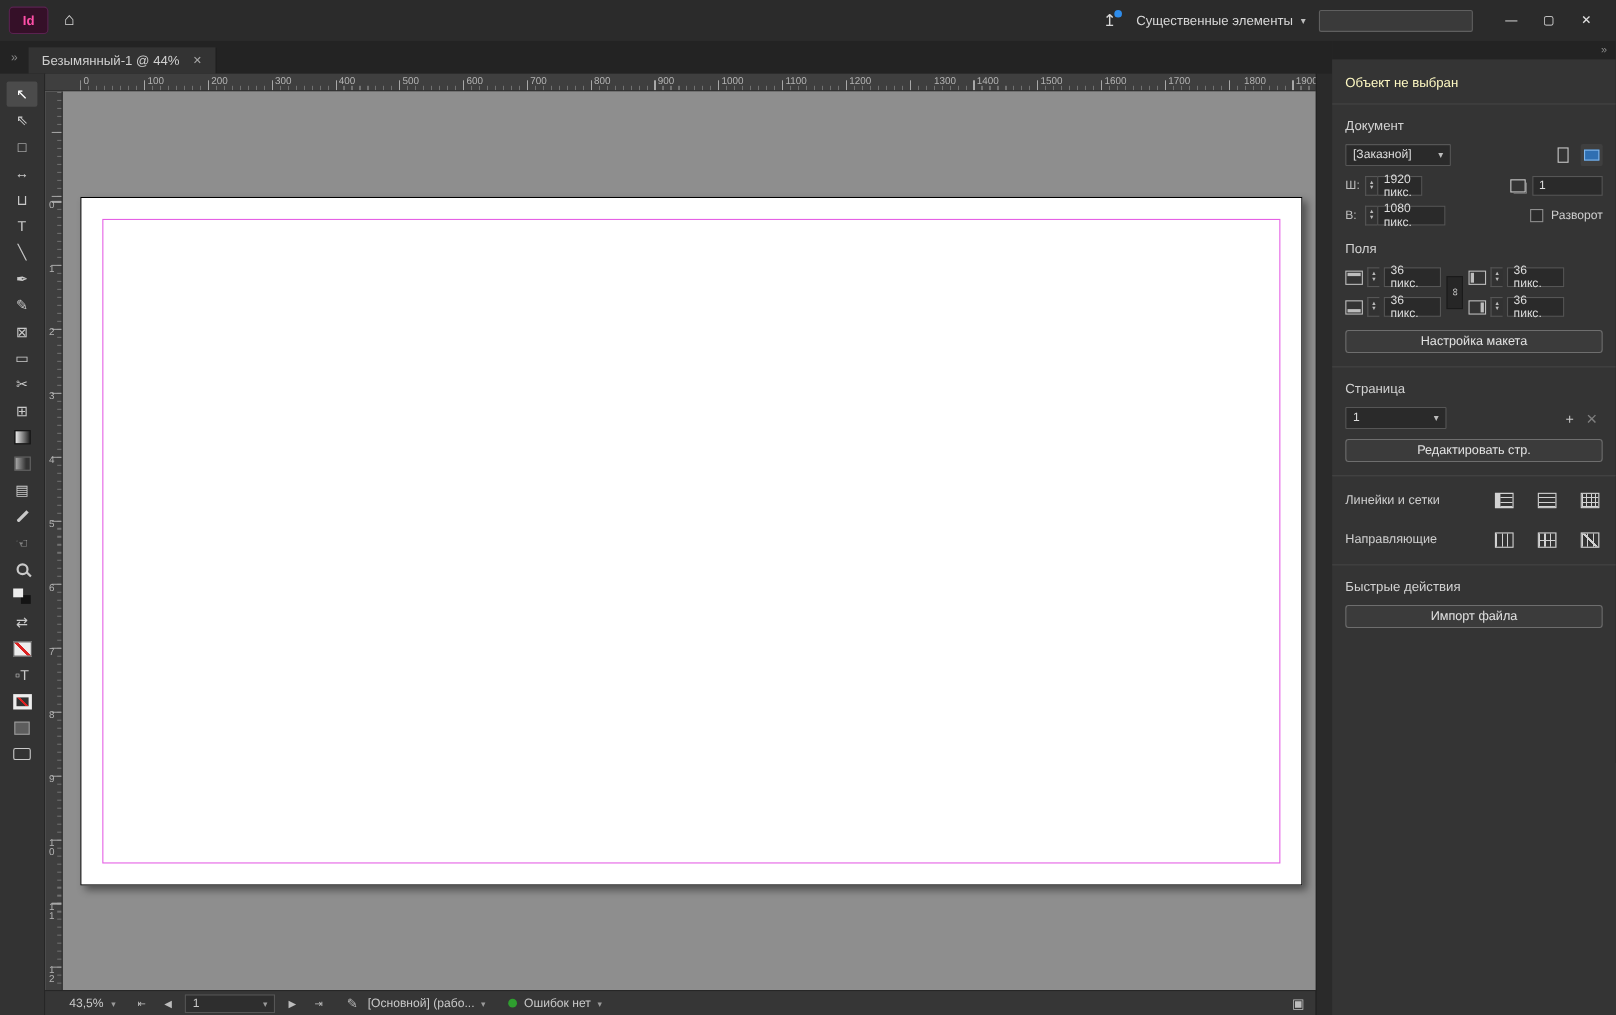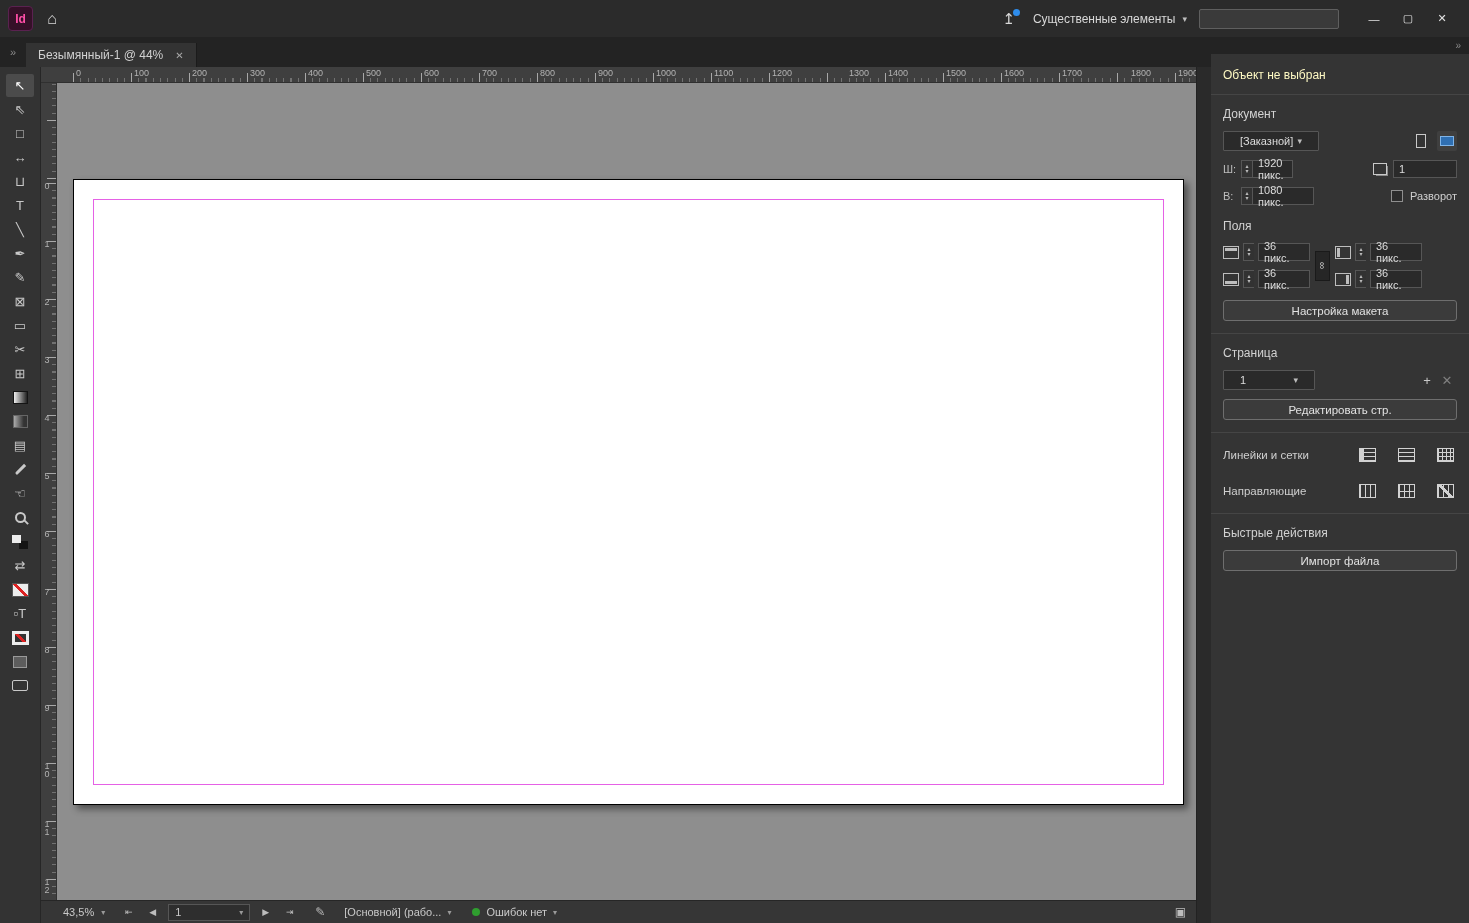--- a/index.html
+++ b/index.html
@@ -6,21 +6,21 @@
   html,body { background:#1a1a1a; }
   .app {
     position:relative; width:1469px; height:923px; overflow:hidden;
     background:#2b2b2b; color:#ddd;
     font-family:"Liberation Sans", sans-serif; font-size:12px;
     user-select:none;
   }
   
   .menubar { position:absolute; top:0; left:0; right:0; height:37px; background:#2b2b2b;
     display:flex; align-items:center; padding:0 8px; gap:4px; z-index:9; }
-  .logo { width:25px; height:25px; border-radius:4px; background:#351028; border:1px solid #5a2250;
+  .logo { width:36px; height:25px; border-radius:4px; background:#351028; border:1px solid #5a2250;
     color:var(--brand-pink); font-weight:bold; font-size:12px; display:flex; align-items:center; justify-content:center; }
   .home-btn { width:30px; height:26px; display:flex; align-items:center; justify-content:center;
     font-size:16px; color:#d8d8d8; }
   .menus { display:flex; margin-left:6px; }
   .menu-item { padding:0 11px; height:37px; line-height:37px; color:#d8d8d8; font-size:12.5px; white-space:nowrap; }
   .menubar-right { margin-left:auto; display:flex; align-items:center; gap:12px; padding-right:2px; }
   .share-wrap { position:relative; width:24px; text-align:center; font-size:15px; color:#d8d8d8; }
   .notif-dot { position:absolute; top:-1px; right:1px; width:7px; height:7px; border-radius:50%; background:#2e8ceb; }
   .workspace-switcher { display:flex; align-items:center; gap:7px; color:#d8d8d8; font-size:12px; white-space:nowrap; }
   .chev { font-size:9px; color:#bdbdbd; }
@@ -87,21 +87,21 @@
 
   
   .statusbar { height:23px; background:#363636; border-top:1px solid #262626; flex:none;
     display:flex; align-items:center; gap:7px; padding:0 10px; font-size:11px; color:#c9c9c9; white-space:nowrap; }
   .zoom-box { display:flex; gap:7px; align-items:center; margin-left:12px; margin-right:8px; }
   .sb-chev { font-size:8px; color:#9a9a9a; }
   .nav-btn { width:17px; text-align:center; color:#bdbdbd; font-size:9px; }
   .page-select { width:82px; height:17px; background:#2e2e2e; border:1px solid #565656;
     display:flex; align-items:center; justify-content:space-between; padding:0 6px; }
   .pen-icon { color:#bdbdbd; font-size:12px; margin-left:10px; }
-  .preflight { display:flex; align-items:center; gap:6px; margin-left:12px; }
+  .preflight { display:flex; align-items:center; gap:6px; margin-left:2px; }
   .status-ok { display:flex; align-items:center; gap:6px; margin-left:14px; }
   .green-dot { width:8px; height:8px; border-radius:50%; background:var(--status-green); }
   .spread-icon { margin-left:auto; color:#bdbdbd; font-size:12px; }
 
   .vscroll { width:15px; background:#2a2a2a; border-left:1px solid #222; flex:none; }
 
   
   .right-panel { position:absolute; top:37px; right:0; width:258px; bottom:0; background:#343434;
     display:flex; flex-direction:column; z-index:8; }
   .panel-topstrip { height:17px; background:#232323; display:flex; justify-content:flex-end;
@@ -111,21 +111,21 @@
   .panel-tab.active { background:#343434; color:#e8e8e8; }
   .panel-body { flex:1; padding:0 12px; overflow:hidden; }
   .muted { color:#fef9c3; }
   .no-selection { margin-top:14px; font-size:12px; }
   .divider { height:1px; background:#454545; margin:12px -12px; }
   .sec-header { font-size:12px; color:#d2d2d2; margin:4px 0 10px; }
   .row { display:flex; align-items:center; margin:9px 0; }
   .spacer { flex:1; }
   .flabel { width:18px; font-size:11px; color:#bdbdbd; }
   .select { height:20px; background:#2a2a2a; border:1px solid #565656; display:flex; align-items:center;
-    justify-content:space-between; padding:0 16px; font-size:11px; color:#dddddd; border-radius:1px; }
+    justify-content:space-between; padding:0 6px; font-size:11px; color:#dddddd; border-radius:1px; }
   .field { height:18px; background:#2a2a2a; border:1px solid #565656; display:flex; align-items:center;
     padding:0 5px; font-size:11px; color:#dddddd; }
   .spin { display:flex; flex-direction:column; justify-content:center; align-items:center;
     width:11px; height:18px; background:#323232; border:1px solid #565656; border-right:none;
     color:#bbb; font-size:6px; line-height:5px; }
   .orient { width:20px; height:20px; display:flex; align-items:center; justify-content:center; border-radius:2px; margin-left:6px; }
   .orient-p { width:10px; height:14px; border:1px solid #c9c9c9; display:block; }
   .orient.selected { background:#3f3f3f; }
   .orient-l { width:14px; height:10px; border:1px solid #7fb4e8; background:var(--accent-blue); display:block; }
   .pages-icon { width:14px; height:12px; border:1px solid #c9c9c9; box-shadow:2px 2px 0 -1px #8a8a8a; display:block; margin-right:6px; }

